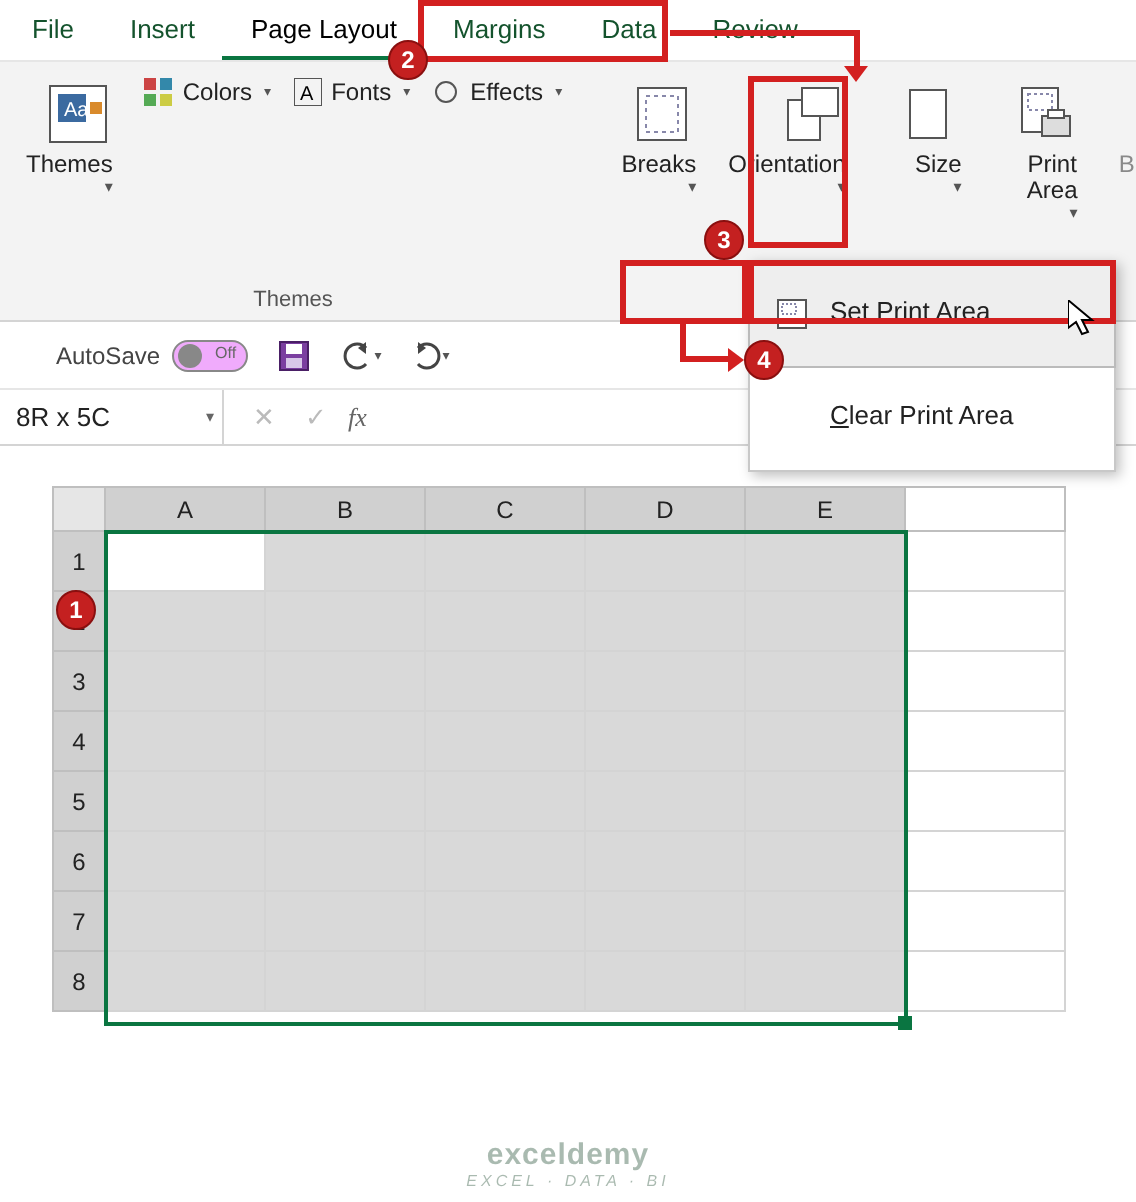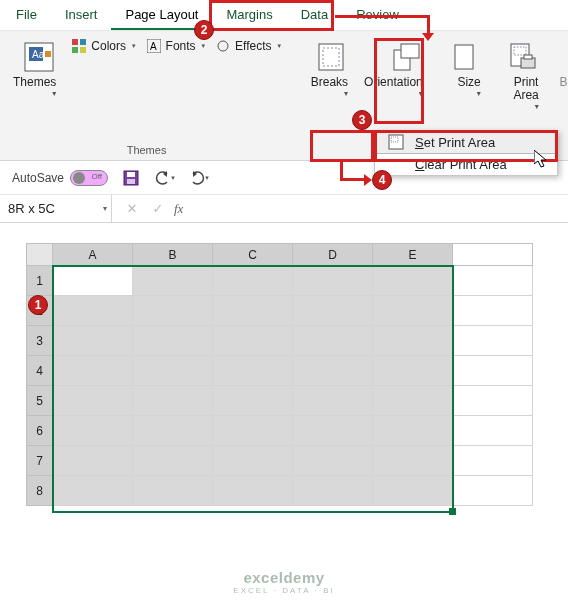--- a/index.html
+++ b/index.html
@@ -24,26 +24,26 @@
 
 .mini-stack { display: flex; flex-direction: row; gap: 2px; }
 .mini-btn { display: flex; align-items: center; gap: 4px; padding: 1px 4px; cursor: pointer; font-size: 12px; }
 .mini-btn .mic { width: 16px; height: 16px; display: inline-flex; align-items: center; justify-content: center; }
 .mini-btn .dd { font-size: 7px; color: #555; margin-left: 2px; }
 
 .sep { width: 1px; background: #d0d0d0; margin: 4px 0 22px 0; }
 
 
 .menu { position: absolute; left: 374px; top: 130px; width: 184px; background: #fff; border: 1px solid #c8c8c8; box-shadow: 2px 2px 6px rgba(0,0,0,.25); z-index: 20; }
-.menu-item { display: flex; align-items: center; gap: 10px; padding: 2px 12px; font-size: 13px; cursor: pointer; }
+.menu-item { display: flex; gap: 10px; padding: 17px 12px; font-size: 13px; cursor: pointer; }
 .menu-item.hover { background: #eee; border: 1px solid #bbb; margin: -1px; }
 .menu-item .mi-ic { width: 18px; height: 18px; display: inline-flex; align-items: center; justify-content: center; }
 
 
-.qat { height: 34px; display: flex; align-items: center; gap: 12px; padding: 0 12px; background: #fff; border-bottom: 1px solid #e6e6e6; }
+.qat { height: 34px; display: flex; align-items: center; gap: 12px; padding: 0 28px; background: #fff; border-bottom: 1px solid #e6e6e6; }
 .autosave { display: flex; align-items: center; gap: 6px; font-size: 12px; color: #444; }
 .toggle { width: 38px; height: 16px; border: 1px solid #888; border-radius: 10px; position: relative; background: #f0abfc; }
 .toggle .knob { position: absolute; left: 2px; top: 1px; width: 12px; height: 12px; border-radius: 50%; background: #888; }
 .toggle .off { position: absolute; right: 5px; top: 1px; font-size: 8px; color: #666; }
 .qat-btn { width: 22px; height: 22px; display: inline-flex; align-items: center; justify-content: center; cursor: pointer; }
 
 
 .fbar { height: 28px; display: flex; align-items: stretch; border-bottom: 1px solid #d4d4d4; }
 .name-box { width: 112px; border-right: 1px solid #d4d4d4; display: flex; align-items: center; padding: 0 8px; font-size: 13px; position: relative; }
 .name-box .dd { position: absolute; right: 4px; font-size: 8px; color: #666; }
@@ -68,21 +68,21 @@
 
 
 .callout-box { position: absolute; border: 3px solid #d32020; background: transparent; pointer-events: none; z-index: 30; }
 .badge { position: absolute; width: 20px; height: 20px; border-radius: 50%; background: #c42020; color: #fff; font-size: 12px; font-weight: bold; display: flex; align-items: center; justify-content: center; z-index: 40; border: 1px solid #8a0f0f; pointer-events: none; }
 .arrow-ln { position: absolute; background: #d32020; z-index: 31; pointer-events: none; }
 .arrow-head { position: absolute; width: 0; height: 0; z-index: 31; pointer-events: none; }
 
 
 .watermark { position: absolute; bottom: 6px; left: 50%; transform: translateX(-50%); text-align: center; opacity: .35; font-size: 11px; color: #0d3b1f; letter-spacing: .5px; pointer-events: none; }
 .watermark .wm1 { font-weight: bold; font-size: 15px; }
-.watermark .wm2 { font-size: 8px; letter-spacing: 2px; }
+.watermark .wm2 { font-size: 8px; letter-spacing: 2px; font-style: italic; }
 
 .cursor { position: absolute; z-index: 50; pointer-events: none; }
 </style>
 </head>
 <body>
 
 <div class="app">
 
   <div class="tab-row">
     <div class="tab">File</div>

